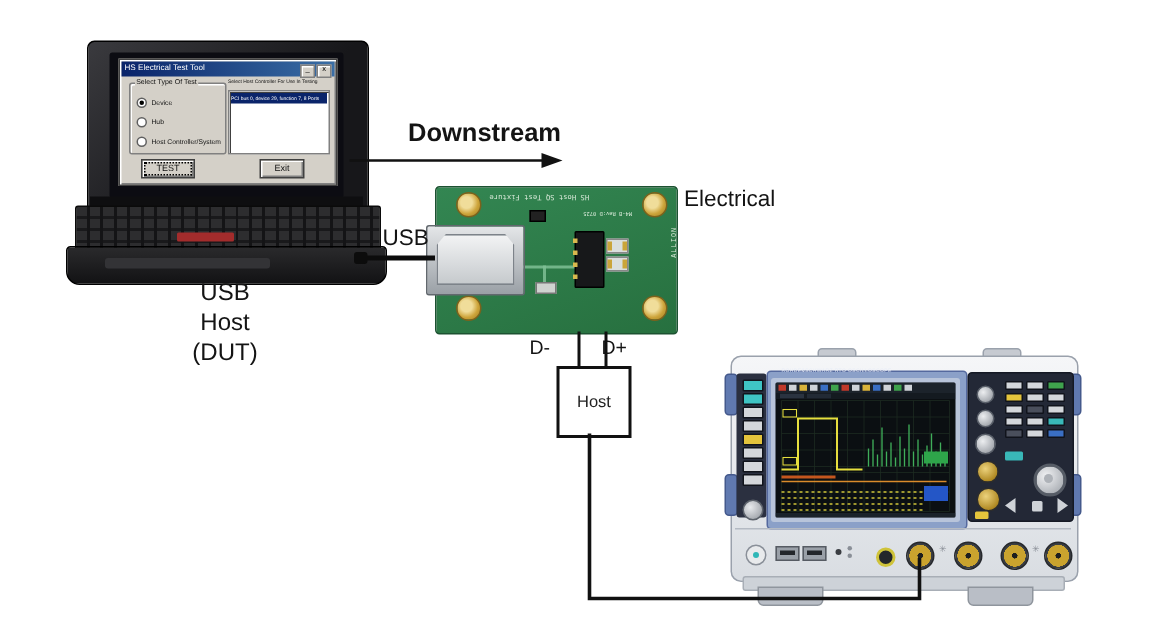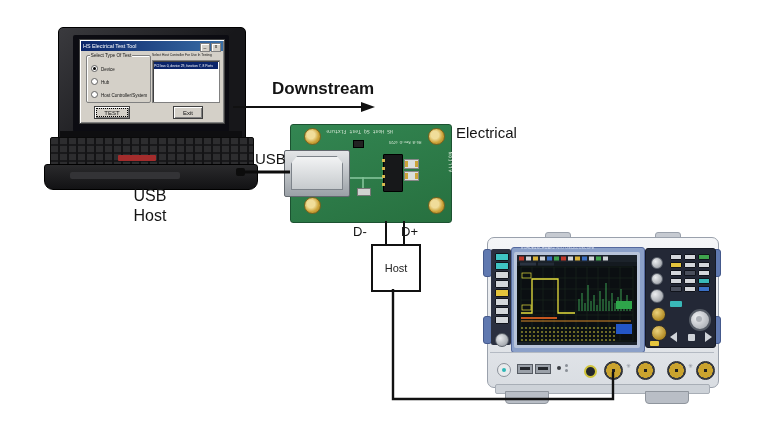--- a/index.html
+++ b/index.html
@@ -322,15 +322,16 @@
   </svg>
 
   <div class="diagram-label" style="left:272px;top:79px;font-size:17px;font-weight:bold;">Downstream</div>
   <div class="diagram-label" style="left:255px;top:150px;font-size:15px;">USB</div>
   <div class="diagram-label" style="left:456px;top:124px;font-size:15px;">Electrical</div>
   <div class="diagram-label" style="left:353px;top:224px;font-size:13px;">D-</div>
   <div class="diagram-label" style="left:401px;top:224px;font-size:13px;">D+</div>
   <div class="diagram-label" style="left:110px;top:186px;width:80px;text-align:center;font-size:16px;line-height:20px;">
     <div>USB</div>
     <div>Host</div>
+    <div>(DUT)</div>
   </div>
 
 </div>
 
 </body></html>

